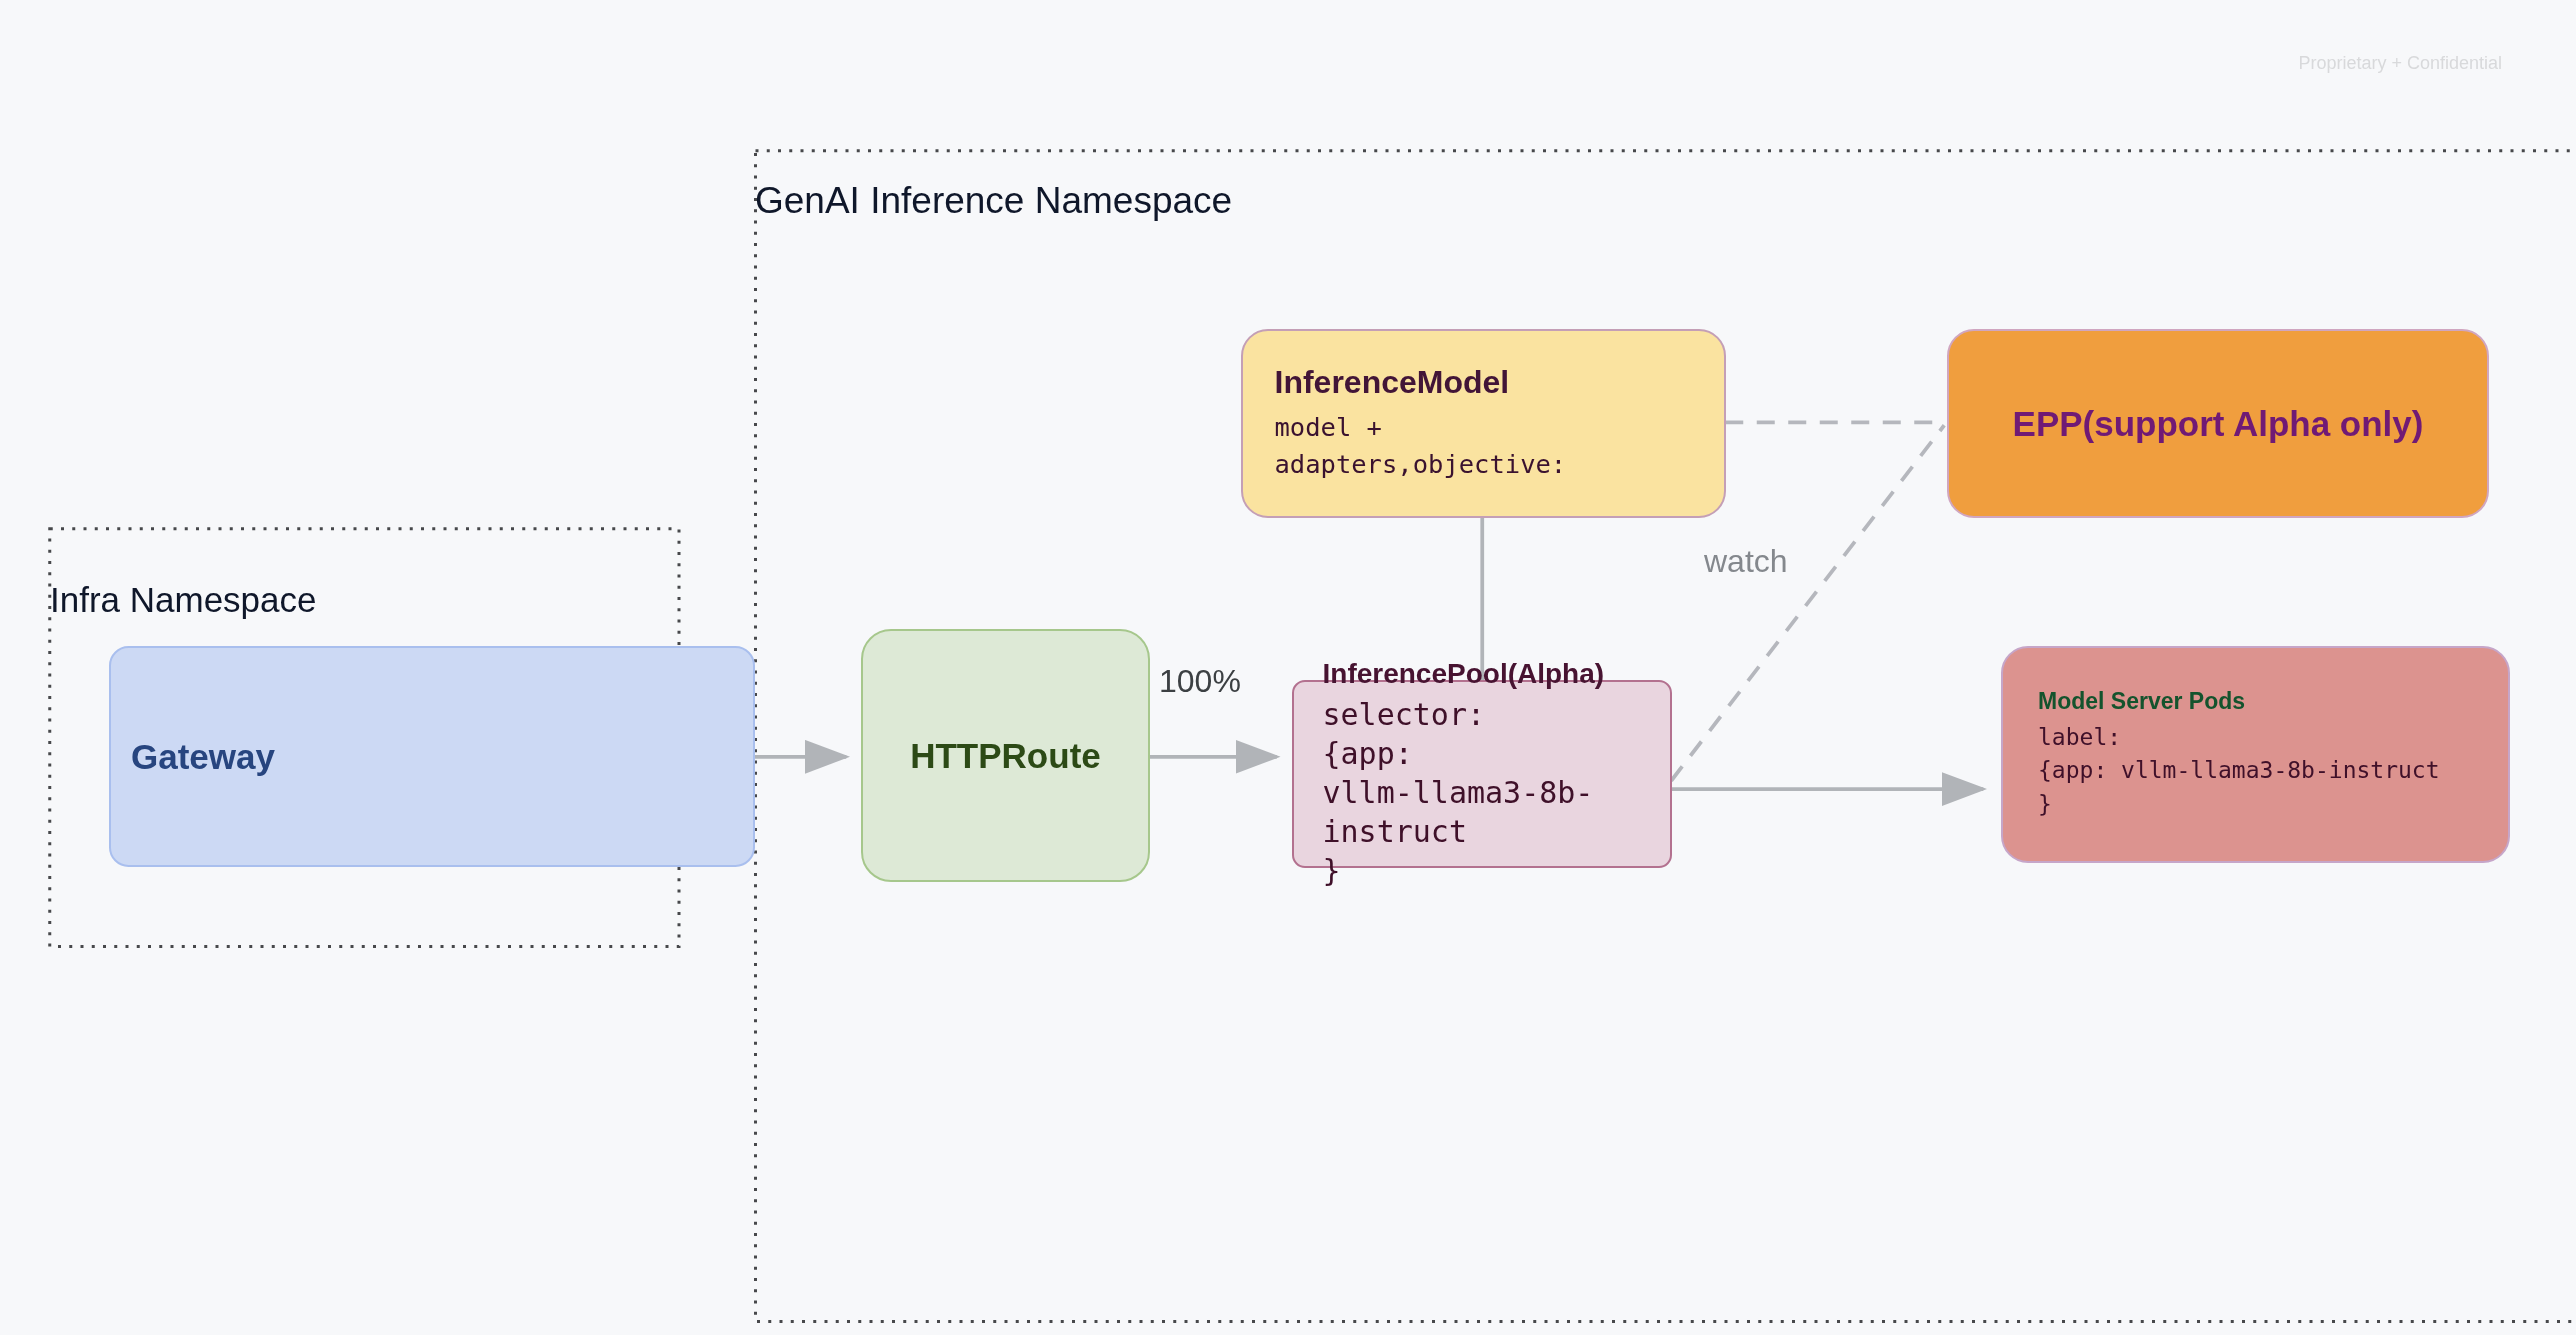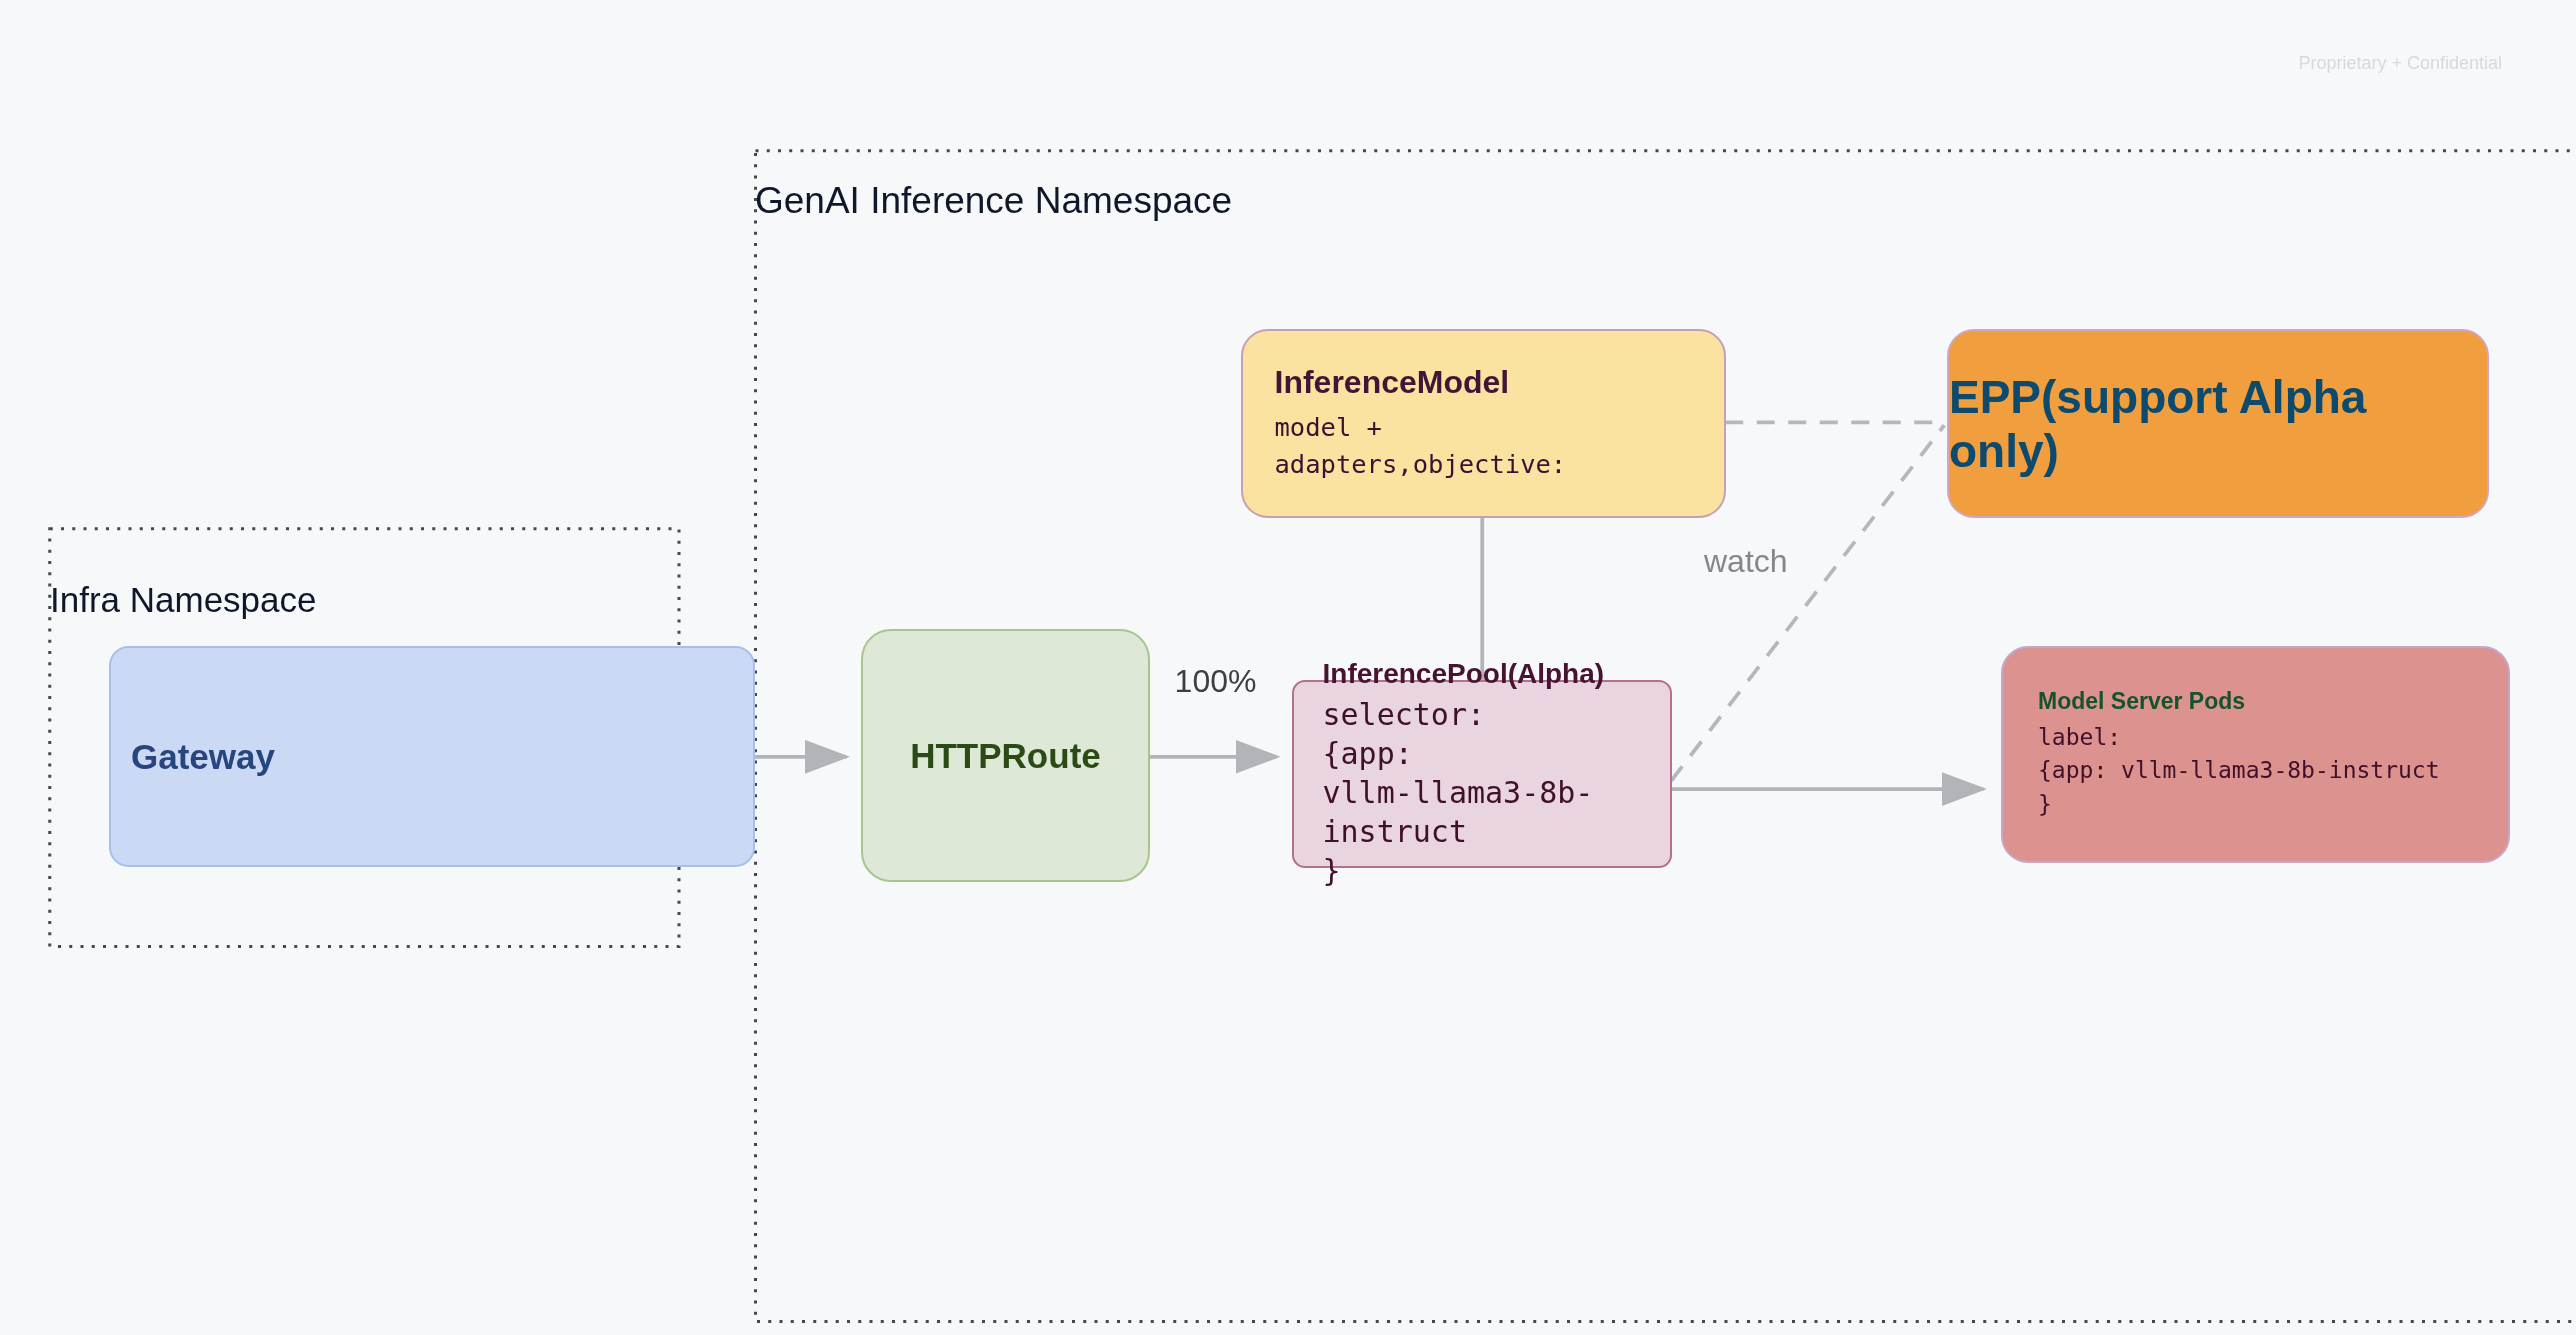--- a/index.html
+++ b/index.html
@@ -59,21 +59,21 @@
     padding-left: 31.5px;
   }
   #node-inference-model .title { font-size: 32px; color: #421537; margin-bottom: 7.5px; }
   #node-inference-model .code { font-size: 25.5px; line-height: 1.45; color: #3a122f; }
 
   #node-epp {
     left: 1947px; top: 329px; width: 542px; height: 189px;
     background: #f09e3e; border: 2.3px solid #d0a6c0; border-radius: 27px;
     align-items: center;
   }
-  #node-epp .title { font-size: 46px; color: #0c4a6e; }
+  #node-epp .title { font-size: 35px; color: #701a75; }
 
   #node-inference-pool {
     left: 1292px; top: 680px; width: 380px; height: 188px;
     background: #e9d5df; border: 2.3px solid #b3718f; border-radius: 13px;
     padding-left: 28.5px;
   }
   #node-inference-pool .title { font-size: 28px; color: #471331; margin-bottom: 4.5px; }
   #node-inference-pool .code { font-size: 30px; line-height: 1.3; color: #3f1029; }
 
   #node-model-server-pods {
@@ -83,21 +83,21 @@
   }
   #node-model-server-pods .title { font-size: 23px; color: #14532d; margin-bottom: 6px; }
   #node-model-server-pods .code { font-size: 23px; line-height: 1.45; color: #3f1029; }
 
   
   #genai-title { left: 755px; top: 180px; width: 1821px; font-size: 37px; }
   #infra-title { left: 50px; top: 580px; width: 629px; font-size: 35px; }
 
   #label-route-weight {
     position: absolute; left: 1159px; top: 663px; width: 113px;
-    text-align: center; font-size: 32px; color: #3c4043;
+    font-size: 32px; color: #3c4043;
   }
   #label-watch {
     position: absolute; left: 1704px; top: 543px;
     font-size: 32px; color: #84888d;
   }
   #confidential-label {
     position: absolute; right: 74px; top: 53px;
     font-size: 18px; color: #d8d9db;
   }
   #google-logo-partial {

